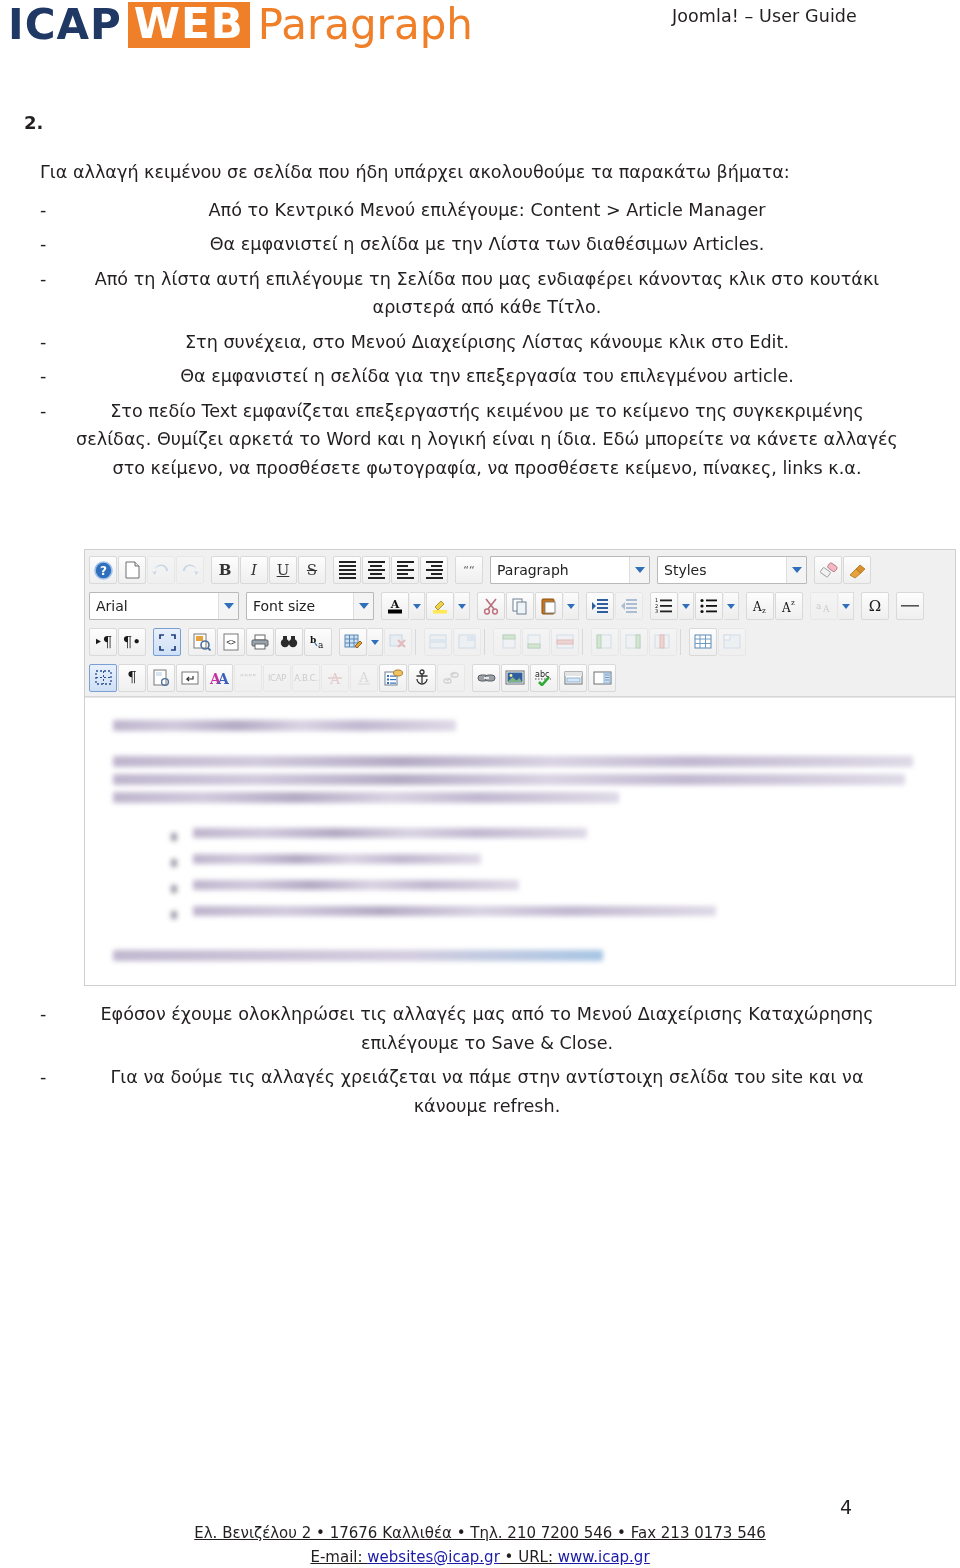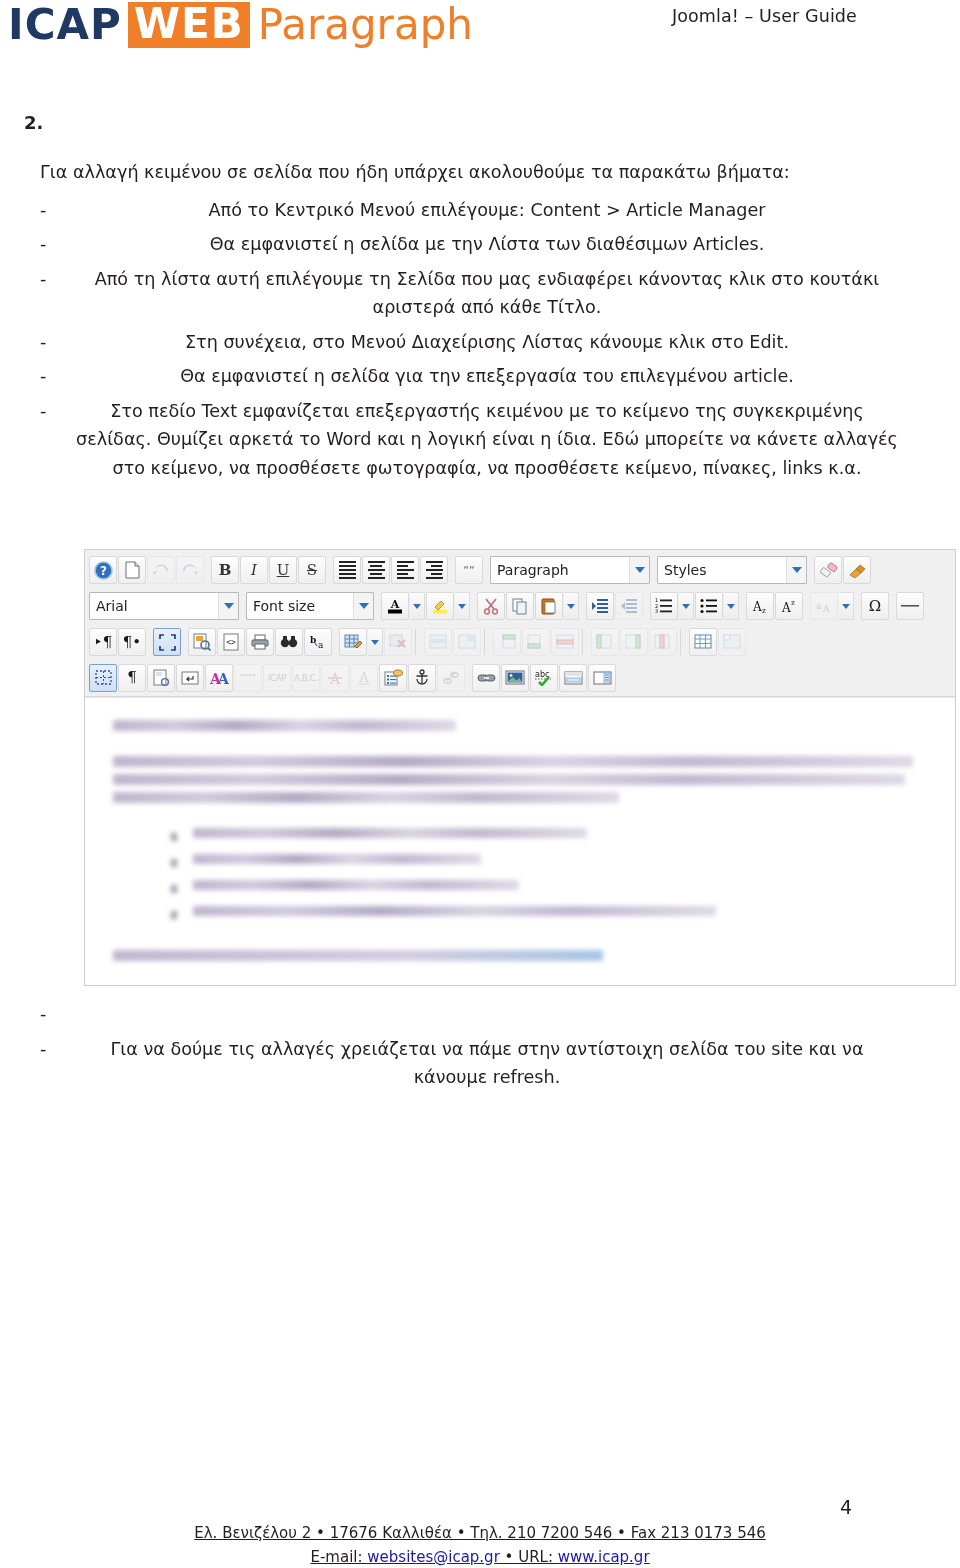--- a/index.html
+++ b/index.html
@@ -871,20 +871,21 @@
       <div class="blur-gap"></div>
       <div class="blur-line blue-end" style="width:60%"></div>
     </div>
   </div>
 </div>
 
 <div style="position:absolute; left:0; top:1000px; width:960px;">
   <ul class="bullet-list">
     <li class="bullet">
       <span class="dash">-</span>
+      <span class="btext">Εφόσον έχουμε ολοκληρώσει τις αλλαγές μας από το Μενού Διαχείρισης Καταχώρησης επιλέγουμε το Save &amp; Close.</span>
     </li>
     <li class="bullet">
       <span class="dash">-</span>
       <span class="btext">Για να δούμε τις αλλαγές χρειάζεται να πάμε στην αντίστοιχη σελίδα του site και να κάνουμε refresh.</span>
     </li>
   </ul>
 </div>
 
 <div class="page-number">4</div>
 

